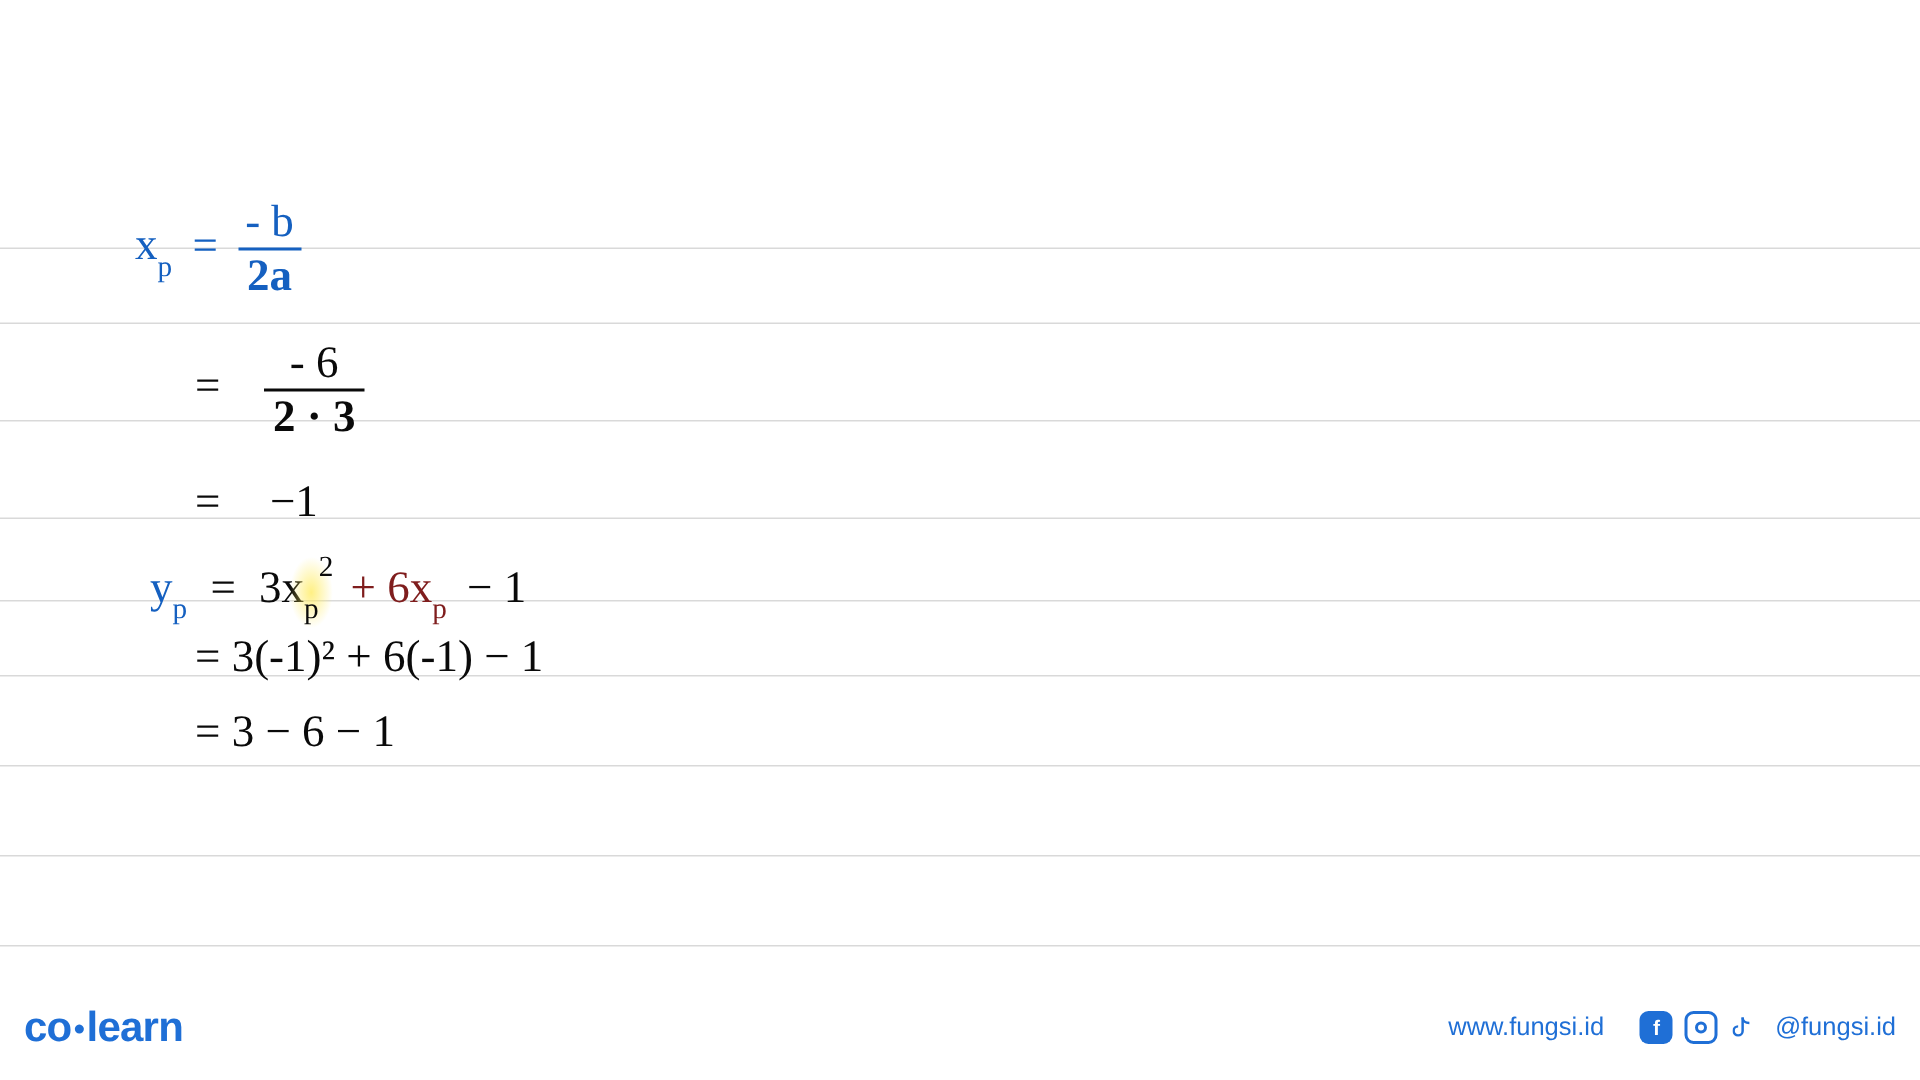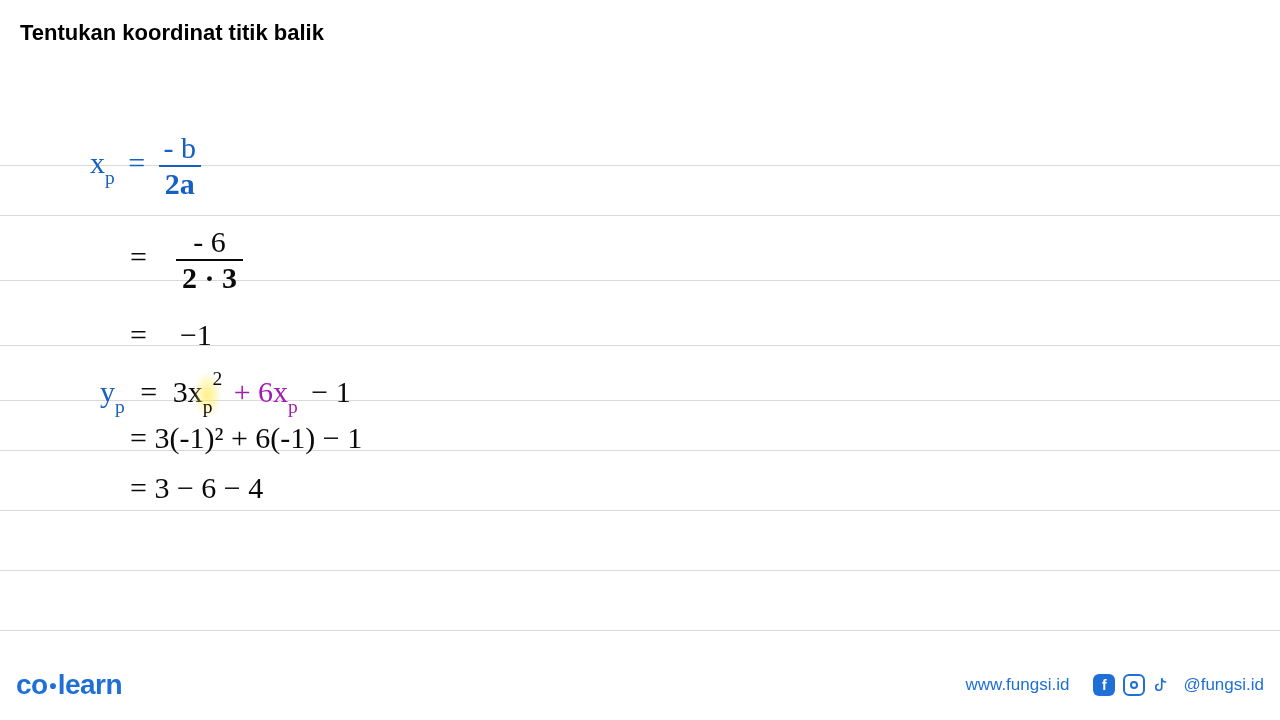--- a/index.html
+++ b/index.html
@@ -118,21 +118,20 @@
       height: 8px;
       border: 2px solid #1f6fd6;
       border-radius: 50%;
     }
     .handle { color: #1f6fd6; }
   </style>
 </head>
 <body>
 
 <div class="question">
-  <div>Tentukan koordinat titik balik</div>
 </div>
 
 <div class="paper-area">
   <div class="rule" style="top:50px"></div>
   <div class="rule" style="top:100px"></div>
   <div class="rule" style="top:165px"></div>
   <div class="rule" style="top:230px"></div>
   <div class="rule" style="top:285px"></div>
   <div class="rule" style="top:335px"></div>
   <div class="rule" style="top:395px"></div>
@@ -162,29 +161,29 @@
     <span style="display:inline-block; width:18px"></span>
     <span>−1</span>
   </div>
 
   <div class="hand blue" style="left:100px; top:260px;">
     <span>y</span><span class="sub">p</span>
     <span style="margin:0 8px; color:#0a0a0a">=</span>
     <span style="color:#0a0a0a">
       <span>3x</span><span class="highlight"><span class="sub">p</span></span><span class="sup">2</span>
     </span>
-    <span style="color:#a21caf; margin-left:4px">
+    <span style="color:#7f1d1d; margin-left:4px">
       <span>+ 6x</span><span class="sub">p</span>
     </span>
     <span style="color:#0a0a0a; margin-left:6px">− 1</span>
   </div>
 
   <div class="hand" style="left:130px; top:308px;">= 3(-1)² + 6(-1) − 1</div>
 
-  <div class="hand" style="left:130px; top:358px;">= 3 − 6 − 4</div>
+  <div class="hand" style="left:130px; top:358px;">= 3 − 6 − 1</div>
 </div>
 
 <div class="footer">
   <div class="logo">
     <span>co</span><span class="dot">●</span><span>learn</span>
   </div>
   <div class="footer-right">
     <span>www.fungsi.id</span>
     <div class="social">
       <span class="icon rounded">f</span>

